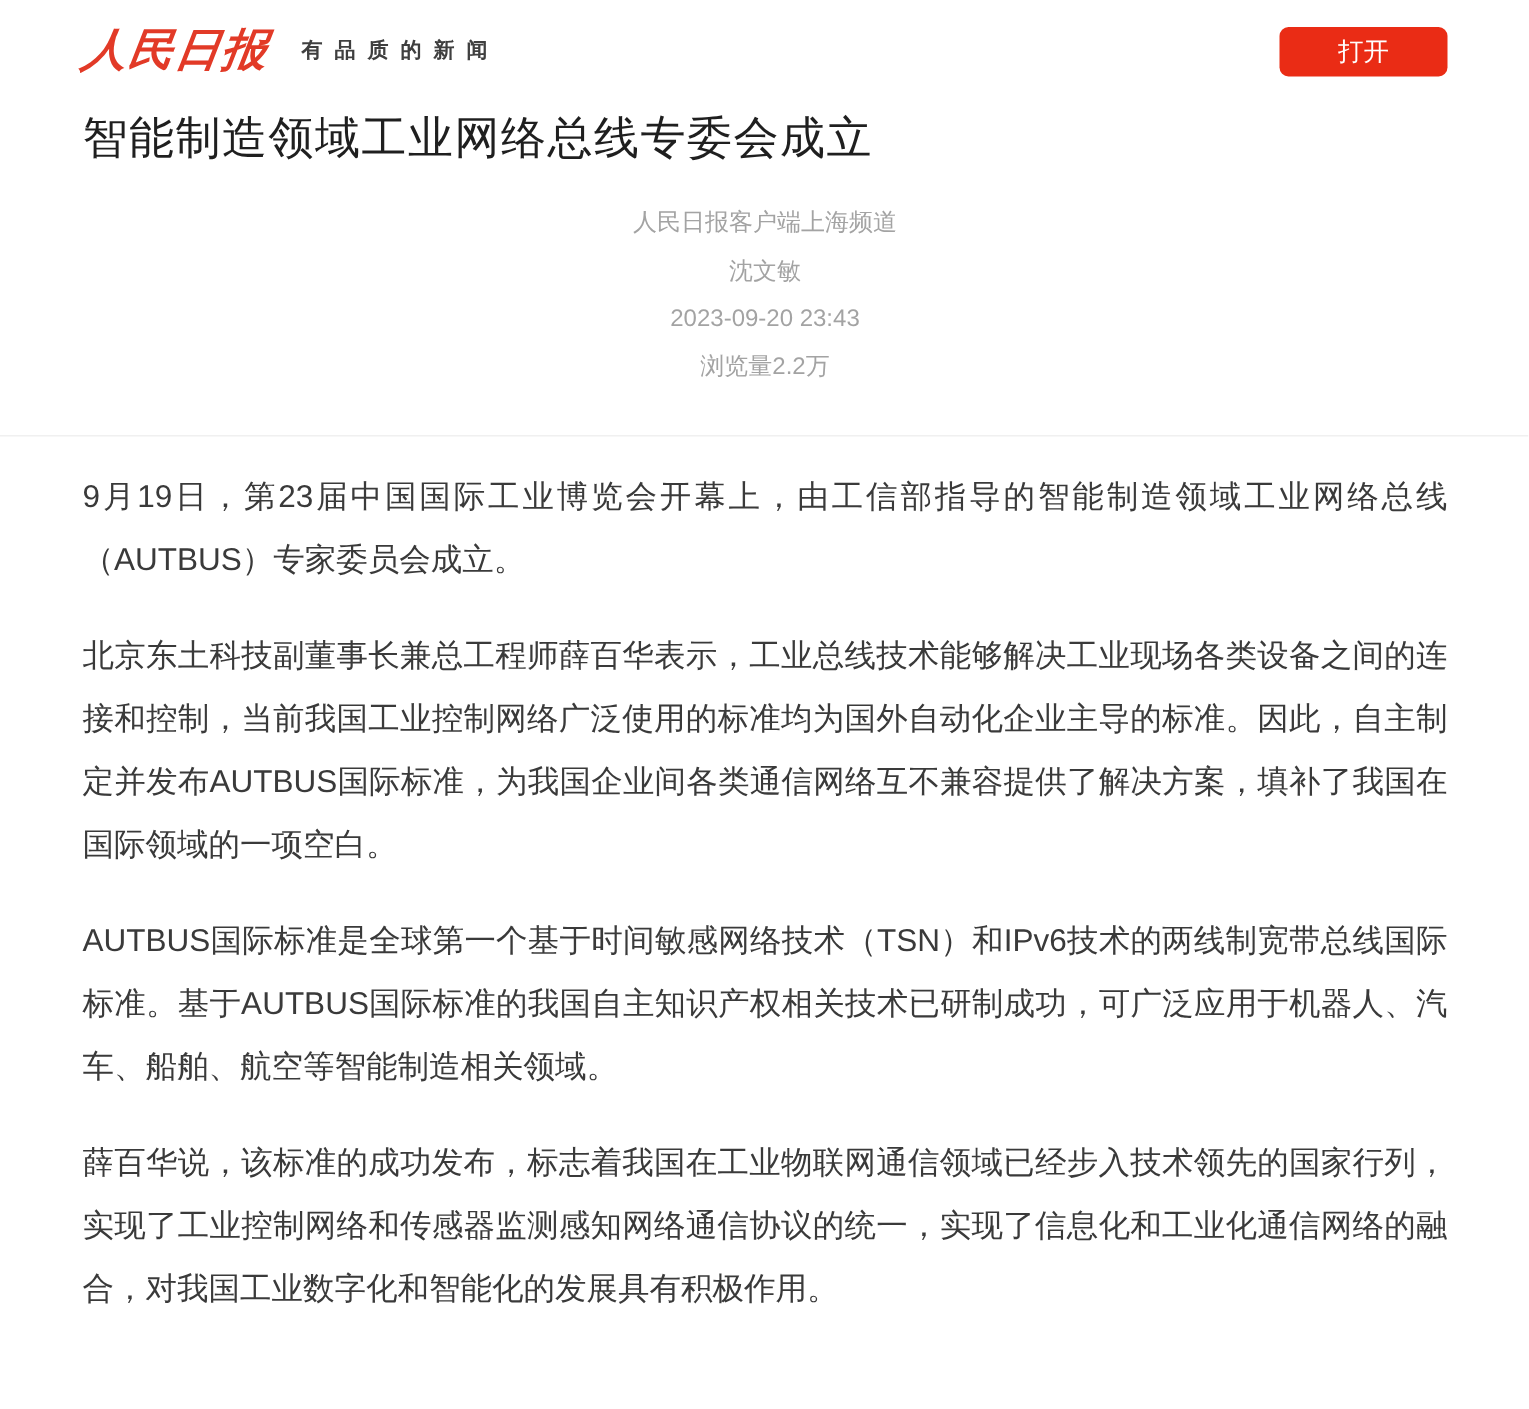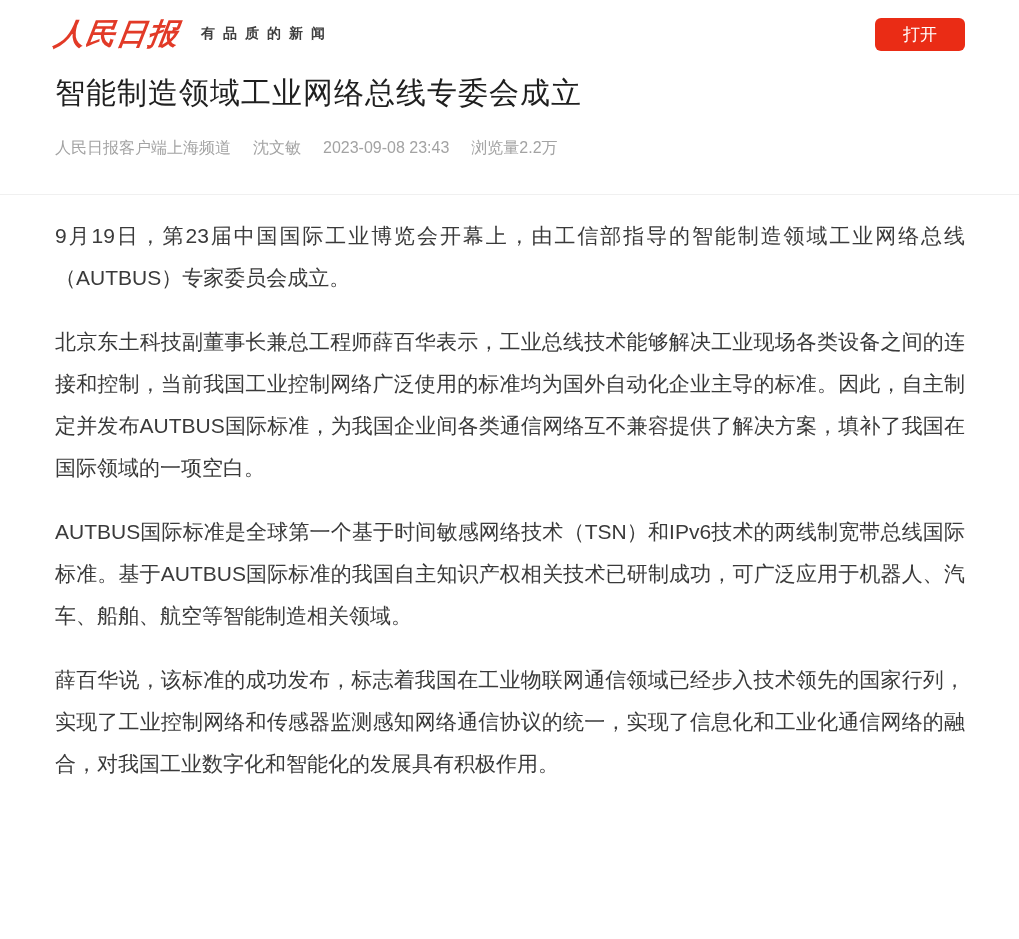--- a/index.html
+++ b/index.html
@@ -36,21 +36,21 @@
     cursor: pointer;
   }
   .tagline {
     margin-left: 22px;
     font-size: 14px;
     font-weight: 600;
     color: #3f3f3f;
     letter-spacing: 8px;
   }
   .open-btn {
-    width: 90px;
+    width: 112px;
     height: 33px;
     background: #ea2c15;
     color: #ffffff;
     border: none;
     border-radius: 6px;
     font-size: 17px;
     line-height: 33px;
     text-align: center;
     cursor: pointer;
     font-family: inherit;
@@ -62,26 +62,27 @@
     padding: 0 54px 0 55px;
     font-size: 30px;
     font-weight: 400;
     color: #1f1f1f;
     letter-spacing: 1px;
     line-height: 1.25;
   }
   .meta {
     display: flex;
     align-items: center;
-    gap: 22px;
+    gap: 12px;
     padding: 0 54px 0 55px;
     margin-top: 26px;
     font-size: 16px;
     color: #a3a3a3;
     white-space: nowrap;
+    flex-direction: column;
   }
   .meta .source { cursor: pointer; }
 
   .divider {
     margin-top: 35px;
     width: 100%;
     height: 0;
     border-bottom: 1px solid #f0f0f0;
   }
 
@@ -108,21 +109,21 @@
       <span class="tagline">有品质的新闻</span>
     </div>
     <button class="open-btn">打开</button>
   </header>
 
   <h1 class="article-title">智能制造领域工业网络总线专委会成立</h1>
 
   <div class="meta">
     <span class="source">人民日报客户端上海频道</span>
     <span>沈文敏</span>
-    <span>2023-09-08 23:43</span>
+    <span>2023-09-20 23:43</span>
     <span>浏览量2.2万</span>
   </div>
 
   <div class="divider"></div>
 
   <main class="article-body">
     <p>9月19日，第23届中国国际工业博览会开幕上，由工信部指导的智能制造领域工业网络总线（AUTBUS）专家委员会成立。</p>
     <p>北京东土科技副董事长兼总工程师薛百华表示，工业总线技术能够解决工业现场各类设备之间的连接和控制，当前我国工业控制网络广泛使用的标准均为国外自动化企业主导的标准。因此，自主制定并发布AUTBUS国际标准，为我国企业间各类通信网络互不兼容提供了解决方案，填补了我国在国际领域的一项空白。</p>
     <p>AUTBUS国际标准是全球第一个基于时间敏感网络技术（TSN）和IPv6技术的两线制宽带总线国际标准。基于AUTBUS国际标准的我国自主知识产权相关技术已研制成功，可广泛应用于机器人、汽车、船舶、航空等智能制造相关领域。</p>
     <p>薛百华说，该标准的成功发布，标志着我国在工业物联网通信领域已经步入技术领先的国家行列，实现了工业控制网络和传感器监测感知网络通信协议的统一，实现了信息化和工业化通信网络的融合，对我国工业数字化和智能化的发展具有积极作用。</p>

